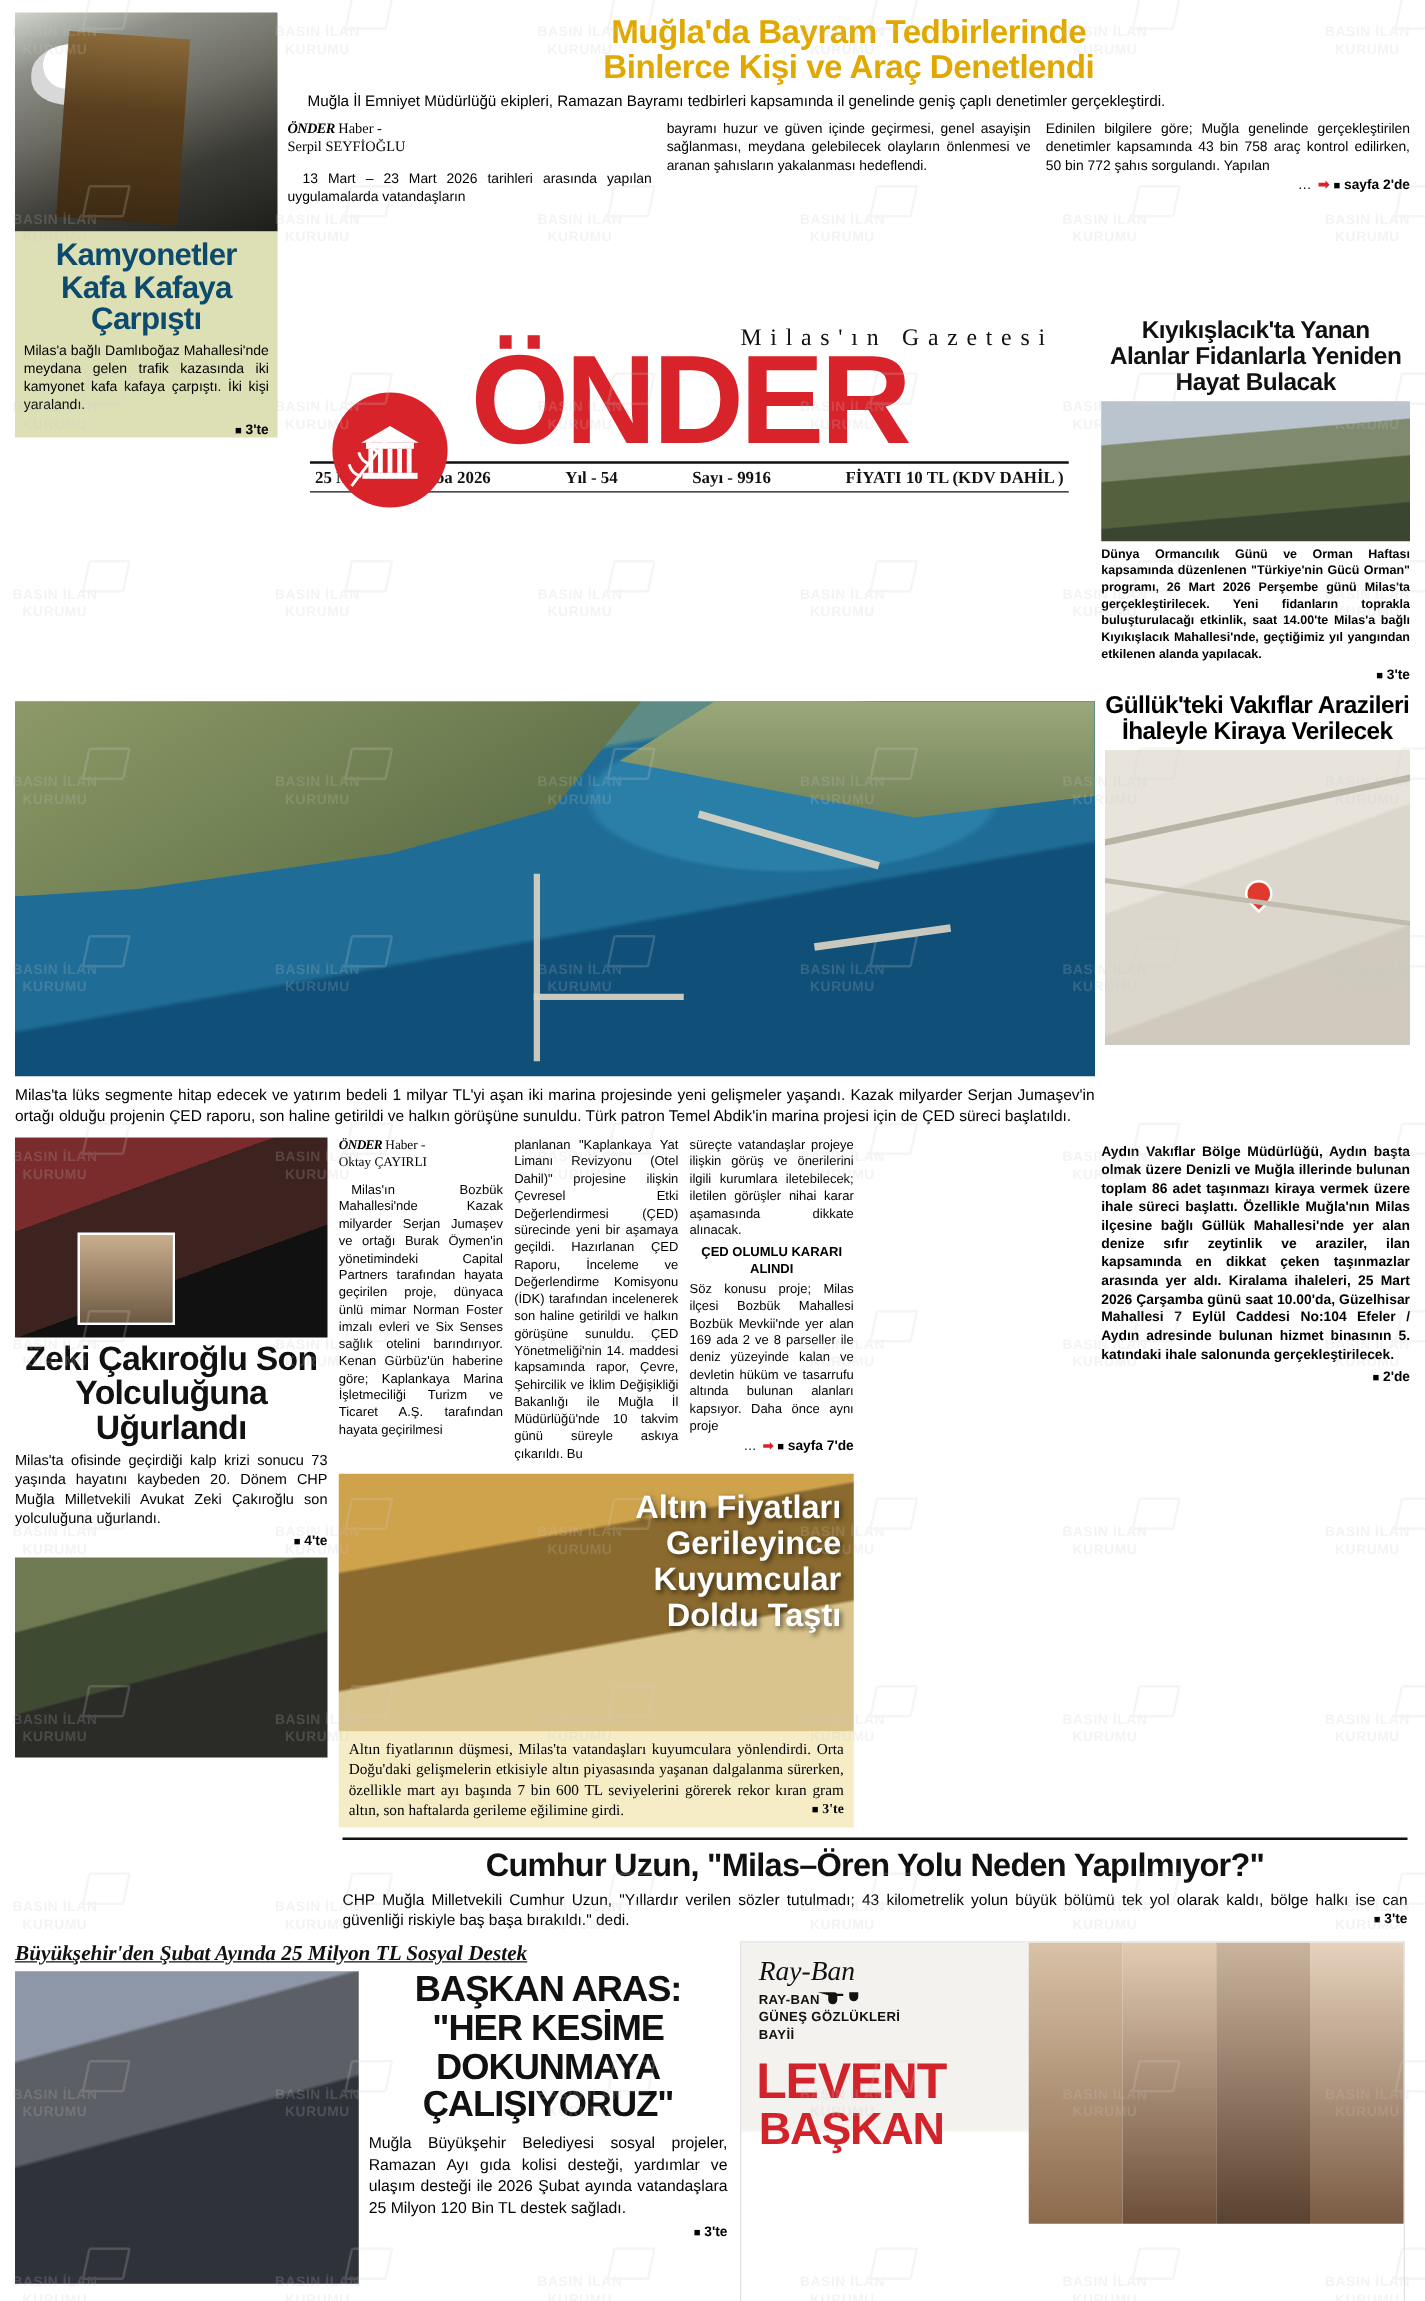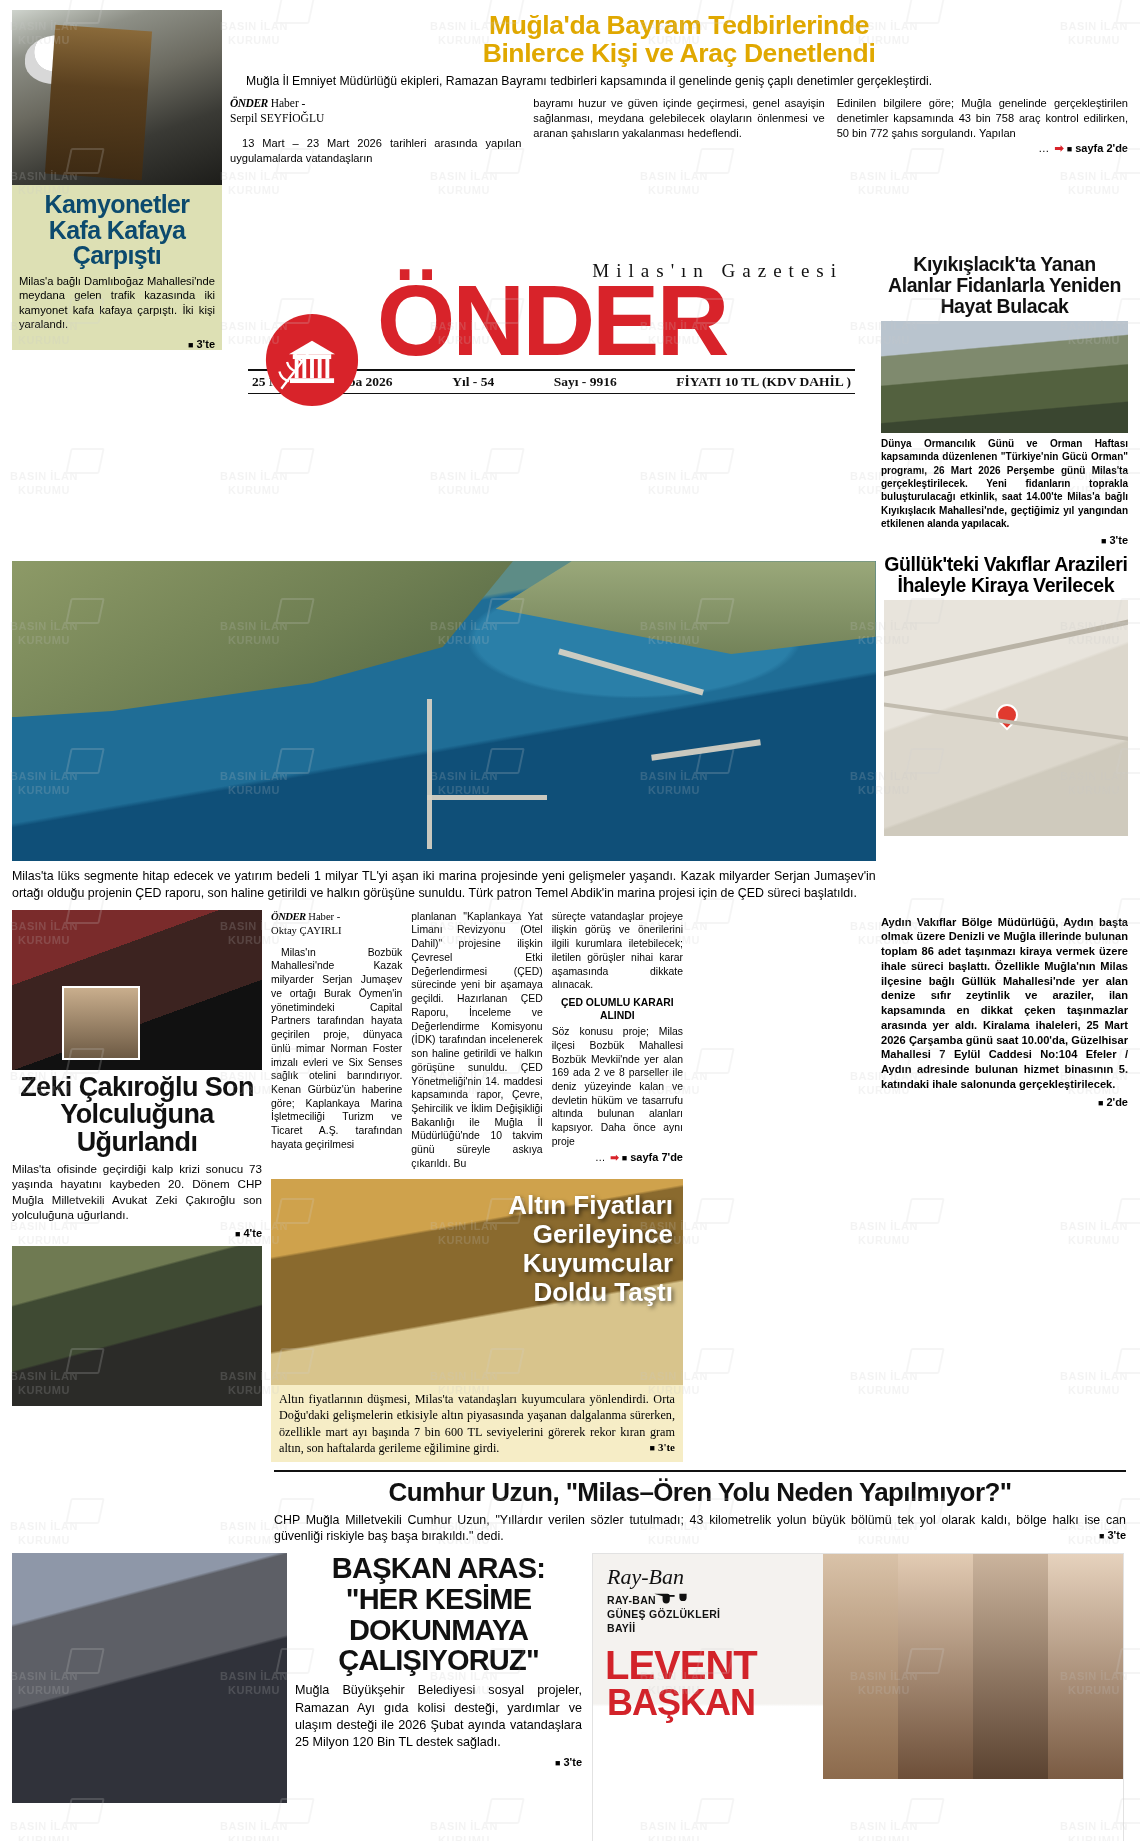--- a/index.html
+++ b/index.html
@@ -493,20 +493,21 @@
     <div class="cumhur-title">Cumhur Uzun, "Milas–Ören Yolu Neden Yapılmıyor?"</div>
     <div class="cumhur-body">
       <span>CHP Muğla Milletvekili Cumhur Uzun, "Yıllardır verilen sözler tutulmadı; 43 kilometrelik yolun büyük bölümü tek yol olarak kaldı, bölge halkı ise can güvenliği riskiyle baş başa bırakıldı." dedi.</span>
       <span style="float:right;" class="pagemark">3'te</span>
     </div>
   </div>
 
   <div class="bottom">
 
     <div class="bot-left">
+      <div class="bsk-kicker">Büyükşehir'den Şubat Ayında 25 Milyon TL Sosyal Destek</div>
       <div class="bsk-row">
         <div class="bsk-photo img"></div>
         <div class="bsk-txt">
           <div class="bsk-title">
             <div>BAŞKAN ARAS:</div>
             <div>"HER KESİME</div>
             <div>DOKUNMAYA</div>
             <div>ÇALIŞIYORUZ"</div>
           </div>
           <div class="bsk-body">Muğla Büyükşehir Belediyesi sosyal projeler, Ramazan Ayı gıda kolisi desteği, yardımlar ve ulaşım desteği ile 2026 Şubat ayında vatandaşlara 25 Milyon 120 Bin TL destek sağladı.</div>

